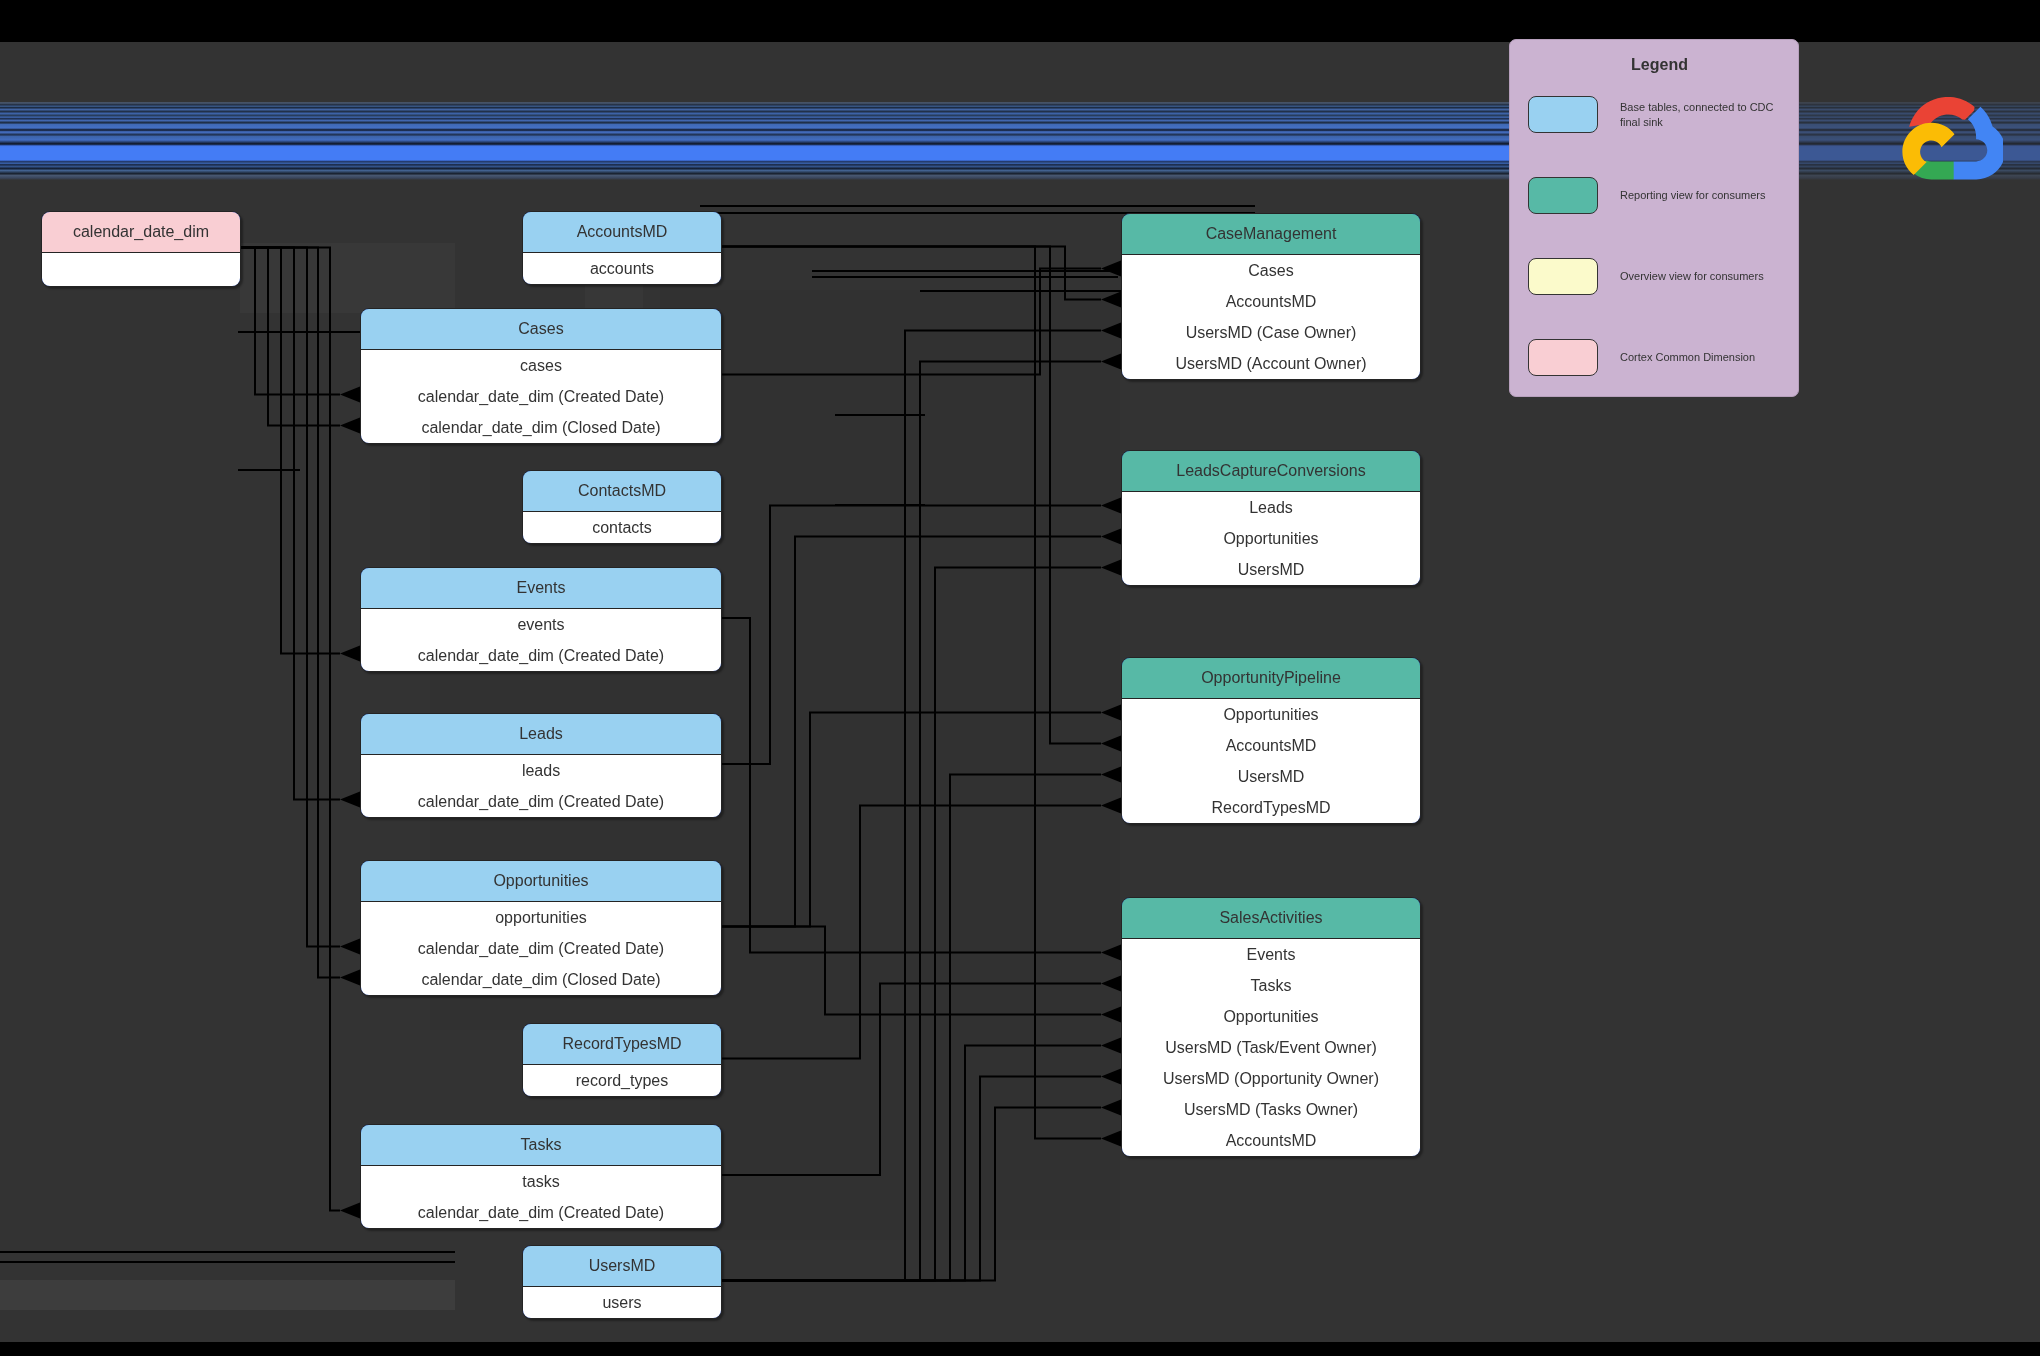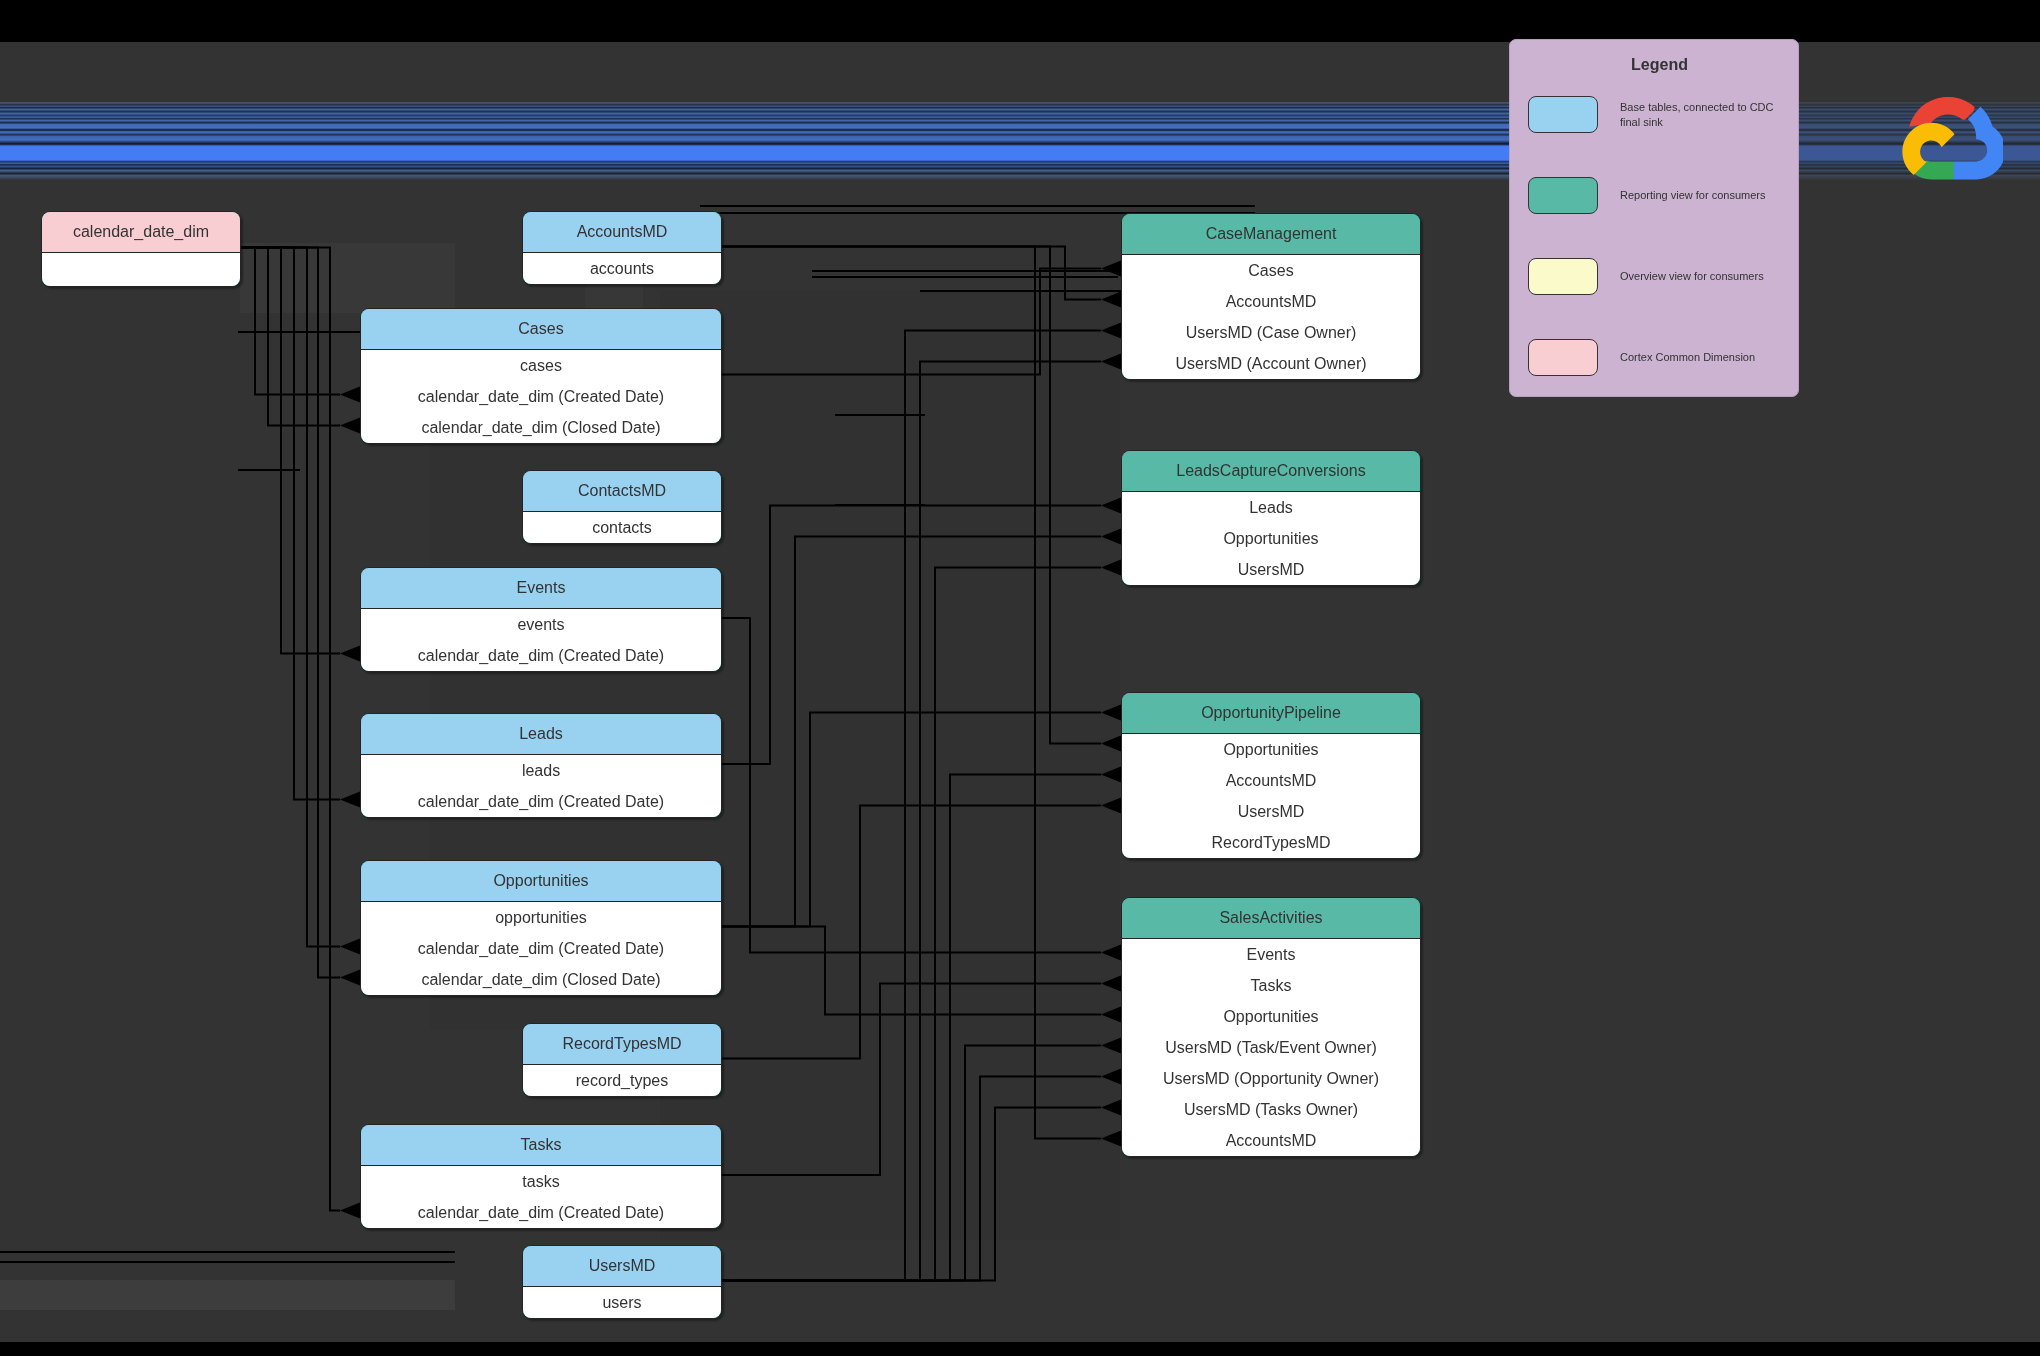--- a/index.html
+++ b/index.html
@@ -20,21 +20,21 @@
       #3c62a8 34px,#426cc0 38px,#0d131f 42px,#4478ee 44px,#447cf5 46px,#447cf5 58px,
       #1a2742 60px,#4273cc 61px,#101828 63px,#3a5f9e 64px,#0e1522 67px,#486b9e 68px,
       #141a24 72px,#4a5a74 73px,#39455c 76px,#333333 78px);
   }
   #stripe-fade{position:absolute;left:1799px;top:102px;width:241px;height:78px;
     background:rgba(51,51,51,0.5);z-index:1;}
   #edges{position:absolute;left:0;top:0;z-index:2;}
   #nodes{position:absolute;left:0;top:0;z-index:3;}
   .entity{
     position:absolute;border:1.5px solid #242424;border-radius:9px;overflow:hidden;
-    background:#14b8a6;box-shadow:2px 2px 2px rgba(0,0,0,0.35);
+    background:#1d4ed8;box-shadow:2px 2px 2px rgba(0,0,0,0.35);
   }
   .entity .ehead{
     height:40px;line-height:40px;text-align:center;font-size:16px;color:#333;
     border-bottom:1px solid #242424;white-space:nowrap;
   }
   .entity .erow{
     height:31px;line-height:31px;text-align:center;font-size:16px;color:#333;
     background:#fff;white-space:nowrap;
   }
   .entity .erow.empty{height:33px;}
@@ -184,21 +184,21 @@
         <div class="erow">AccountsMD</div>
         <div class="erow">UsersMD (Case Owner)</div>
         <div class="erow">UsersMD (Account Owner)</div>
       </div>
       <div class="entity" style="left: 1121px; top: 450px; width: 298px;">
         <div class="ehead" style="background: rgb(87, 185, 166);">LeadsCaptureConversions</div>
         <div class="erow">Leads</div>
         <div class="erow">Opportunities</div>
         <div class="erow">UsersMD</div>
       </div>
-      <div class="entity" style="left: 1121px; top: 692px; width: 298px;">
+      <div class="entity" style="left: 1121px; top: 657px; width: 298px;">
         <div class="ehead" style="background: rgb(87, 185, 166);">OpportunityPipeline</div>
         <div class="erow">Opportunities</div>
         <div class="erow">AccountsMD</div>
         <div class="erow">UsersMD</div>
         <div class="erow">RecordTypesMD</div>
       </div>
       <div class="entity" style="left: 1121px; top: 897px; width: 298px;">
         <div class="ehead" style="background: rgb(87, 185, 166);">SalesActivities</div>
         <div class="erow">Events</div>
         <div class="erow">Tasks</div>

